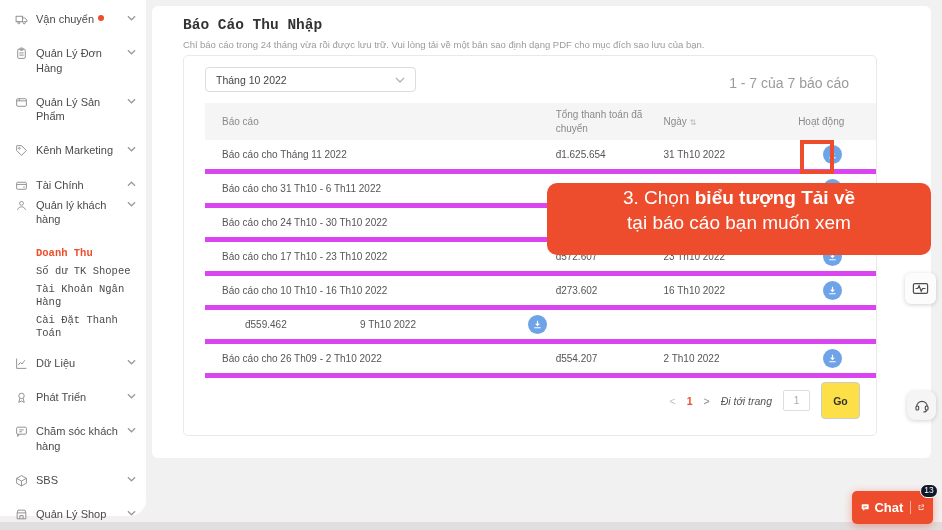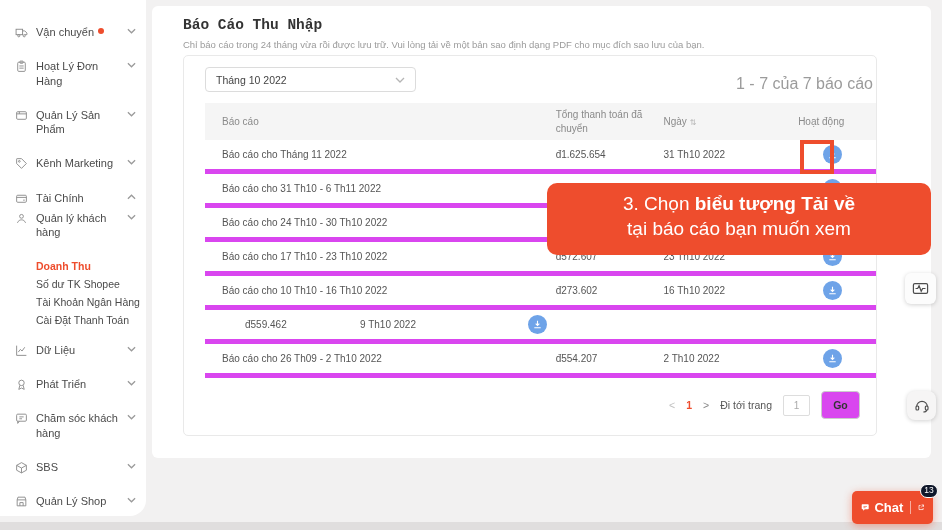--- a/index.html
+++ b/index.html
@@ -1,49 +1,49 @@
 <!DOCTYPE html>
 <html><head>
 <meta charset="utf-8">
 <style>
   * { margin:0; padding:0; box-sizing:border-box; }
   html,body { width:942px; height:530px; overflow:hidden; }
   body { background:#f2f1f1; font-family:"Liberation Sans", sans-serif; position:relative; }
 
   
   .sidebar { position:absolute; left:0; top:0; width:146px; height:516px; background:#fff;
-             border-radius:0 0 16px 0; padding-top:25px; z-index:2; }
+             border-radius:0 0 16px 0; padding-top:12px; z-index:2; }
   .side-item { display:flex; align-items:flex-start; padding:0 10px 0 15px; margin-bottom:20px;
                color:#4a4a4a; font-size:11px; cursor:pointer; }
   .side-item.tight { margin-bottom:6px; }
   .sicon { width:13px; height:13px; margin-right:8px; color:#8a8a8a; flex-shrink:0; margin-top:1px; }
   .sicon svg { width:13px; height:13px; display:block; }
   .slabel { line-height:1.3; max-width:86px; }
   .dot { width:6px; height:6px; border-radius:50%; background:#ee4d2d; margin:3px 0 0 4px; flex-shrink:0; }
   .chev { margin-left:auto; color:#9a9a9a; margin-top:3px; flex-shrink:0; }
   .chev svg { width:9px; height:6px; display:block; }
   .chev.up svg { transform:rotate(180deg); }
-  .sub-list { margin:0 0 16px 36px; }
+  .sub-list { margin:0 0 16px 36px;font-family:Liberation Mono, monospace; }
   .sub-item { font-size:10.5px; color:#4a4a4a; margin-bottom:5px; line-height:13px; cursor:pointer; }
   .sub-item.active { color:#ee4d2d; font-weight:bold; }
 
   
   .main { position:absolute; left:152px; top:6px; width:779px; height:452px; background:#fff;
           border-radius:6px; z-index:1; }
   .page-title { position:absolute; left:31px; top:11px; font-size:14.5px; font-weight:bold; color:#333;font-family:Liberation Mono, monospace; }
   .page-subtitle { position:absolute; left:31px; top:33px; font-size:9.5px; color:#9b9b9b; }
 
   .card { position:absolute; left:31px; top:49px; width:694px; height:381px;
           border:1px solid #e9e9e9; border-radius:5px; background:#fff; }
   .dropdown { position:absolute; left:21px; top:11px; width:211px; height:25px;
               border:1px solid #dcdcdc; border-radius:4px; display:flex; align-items:center;
               padding:0 10px; font-size:10.5px; color:#444; cursor:pointer; background:#fff;gap:7px; }
   .dropdown .dd-chev { margin-left:auto; color:#b5b5b5; }
   .dropdown .dd-chev svg { width:10px; height:6px; display:block; }
-  .count { position:absolute; right:3px; top:19px; font-size:16px; color:#9b9b9b; }
+  .count { position:absolute; right:27px; top:19px; font-size:14px; color:#9b9b9b; }
 
   .table { position:absolute; left:21px; top:47px; width:671px; }
   .thead { height:37px; background:#f5f5f5; display:flex; align-items:center;
            color:#8a8a8a; font-size:10px; }
   .trow { height:34px; display:flex; align-items:center; font-size:10px; color:#555;
           border-bottom:5px solid #d946ef; background:#fff; }
   .c1 { width:330px; padding-left:17px; }
   .c2 { width:115px;margin-left:40px; }
   .c3 { width:135px; }
   .c4 { width:91px; padding-left:8px; }
@@ -51,33 +51,33 @@
   .sort { font-size:8px; color:#b5b5b5; margin-left:3px; }
   .dl-btn { width:19px; height:19px; border-radius:50%; background:#6ea3e8; display:flex;
             align-items:center; justify-content:center; margin-left:25px; cursor:pointer; border:none; }
   .dl-btn svg { width:11px; height:11px; display:block; }
 
   .pagination { position:absolute; right:16px; bottom:16px; display:flex; align-items:center;
                 gap:11px; font-size:10.5px; color:#666; }
   .pg-prev { color:#c0c0c0; cursor:pointer; }
   .pg-num  { color:#ee4d2d; font-weight:bold; cursor:pointer; }
   .pg-next { color:#888; cursor:pointer; }
-  .pg-label { color:#555; }
+  .pg-label { color:#555;font-style:italic; }
   .pg-input { width:27px; height:21px; border:1px solid #ddd; border-radius:2px; text-align:center;
               font-size:10px; color:#aaa; font-family:"Liberation Sans", sans-serif; }
-  .go-btn { width:39px; height:28px; border:1px solid #ccc; border-radius:4px; background:#d946ef;
+  .go-btn { width:39px; height:37px; border:1px solid #ccc; border-radius:4px; background:#fde047;
             font-weight:bold; font-size:10.5px; color:#333; cursor:pointer;
             font-family:"Liberation Sans", sans-serif; }
 
   
   .highlight-box { position:absolute; left:648px; top:134px; width:34px; height:34px;
                    border:4px solid #ee4d2d; z-index:4; pointer-events:none; }
   .callout { position:absolute; left:395px; top:177px; width:384px; height:72px; background:#ee4d2d;
              border-radius:10px; color:#fff; text-align:center; font-size:19px; line-height:25px;
-             padding-top:8px; z-index:5; }
+             padding-top:2px; z-index:5; }
   .callout b { font-weight:bold; }
 
   
   .fab { position:absolute; display:flex; align-items:center; justify-content:center;
          box-shadow:0 1px 4px rgba(0,0,0,.18); cursor:pointer; z-index:3; }
   .fab-pulse { left:905px; top:273px; width:31px; height:31px; background:#fcfcfc; border-radius:6px; }
   .fab-headset { left:907px; top:391px; width:29px; height:29px; background:#f6f5f5; border-radius:8px; }
   .fab svg { display:block; color:#4d4d4d; }
 
   
@@ -116,21 +116,21 @@
   </div>
 
   <div class="side-item">
     <span class="sicon">
       <svg viewBox="0 0 24 24" fill="none" stroke="currentColor" stroke-width="1.7">
           <rect x="5" y="4" width="14" height="17" rx="2"></rect>
           <rect x="9" y="2" width="6" height="4" rx="1"></rect>
           <path d="M8 11h8M8 15h8"></path>
         </svg>
     </span>
-    <span class="slabel">Hoạt Lý Đơn Hàng</span>
+    <span class="slabel">Quản Lý Đơn Hàng</span>
     <span class="chev">
         <svg viewBox="0 0 10 6" fill="none" stroke="currentColor" stroke-width="1.4">
           <path d="M1 1l4 4 4-4"></path>
         </svg>
       </span>
   </div>
 
   <div class="side-item">
     <span class="sicon">
       <svg viewBox="0 0 24 24" fill="none" stroke="currentColor" stroke-width="1.7">

